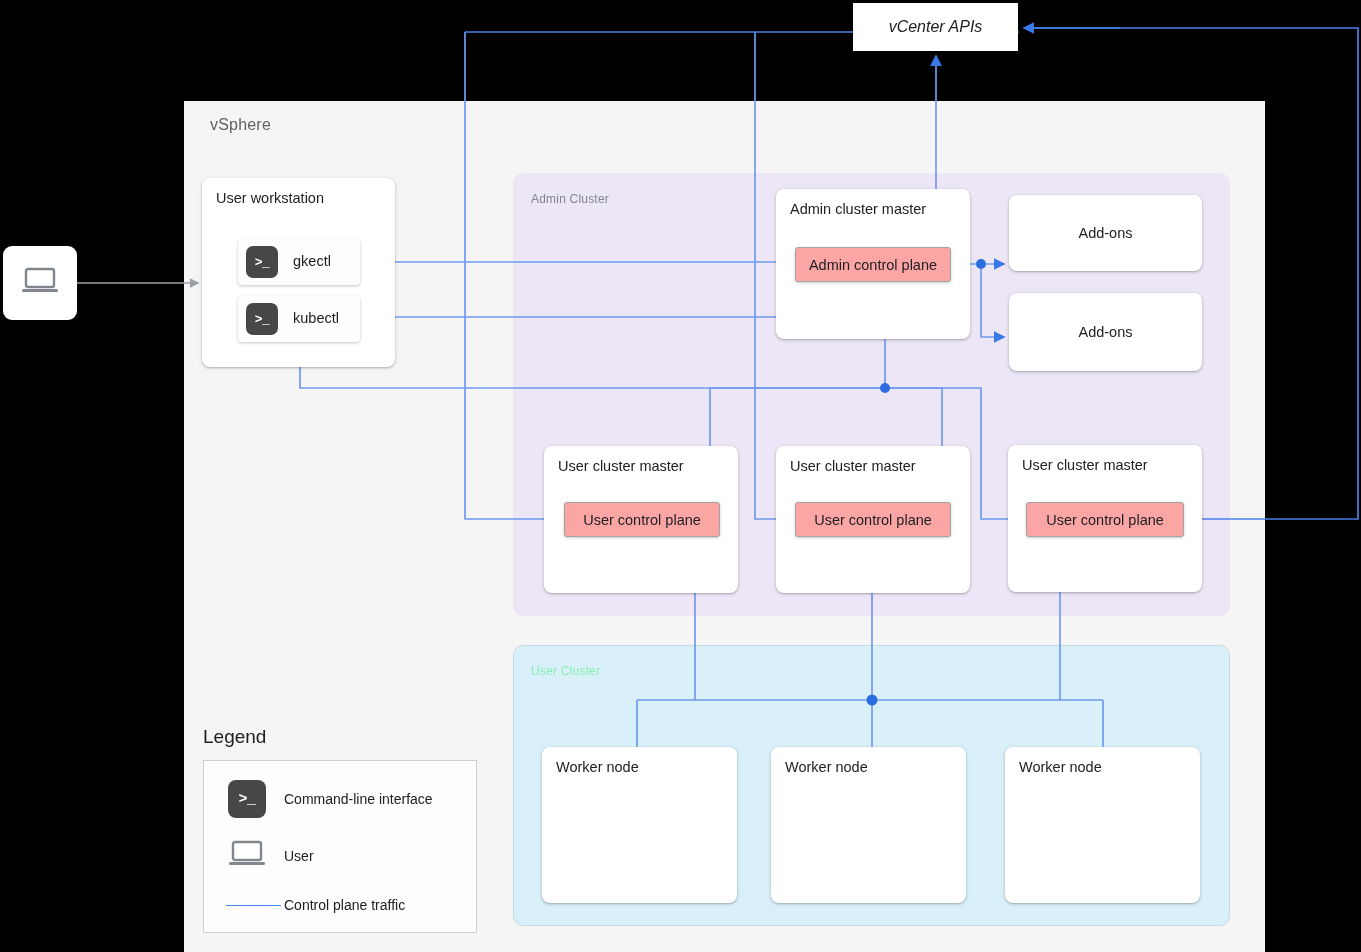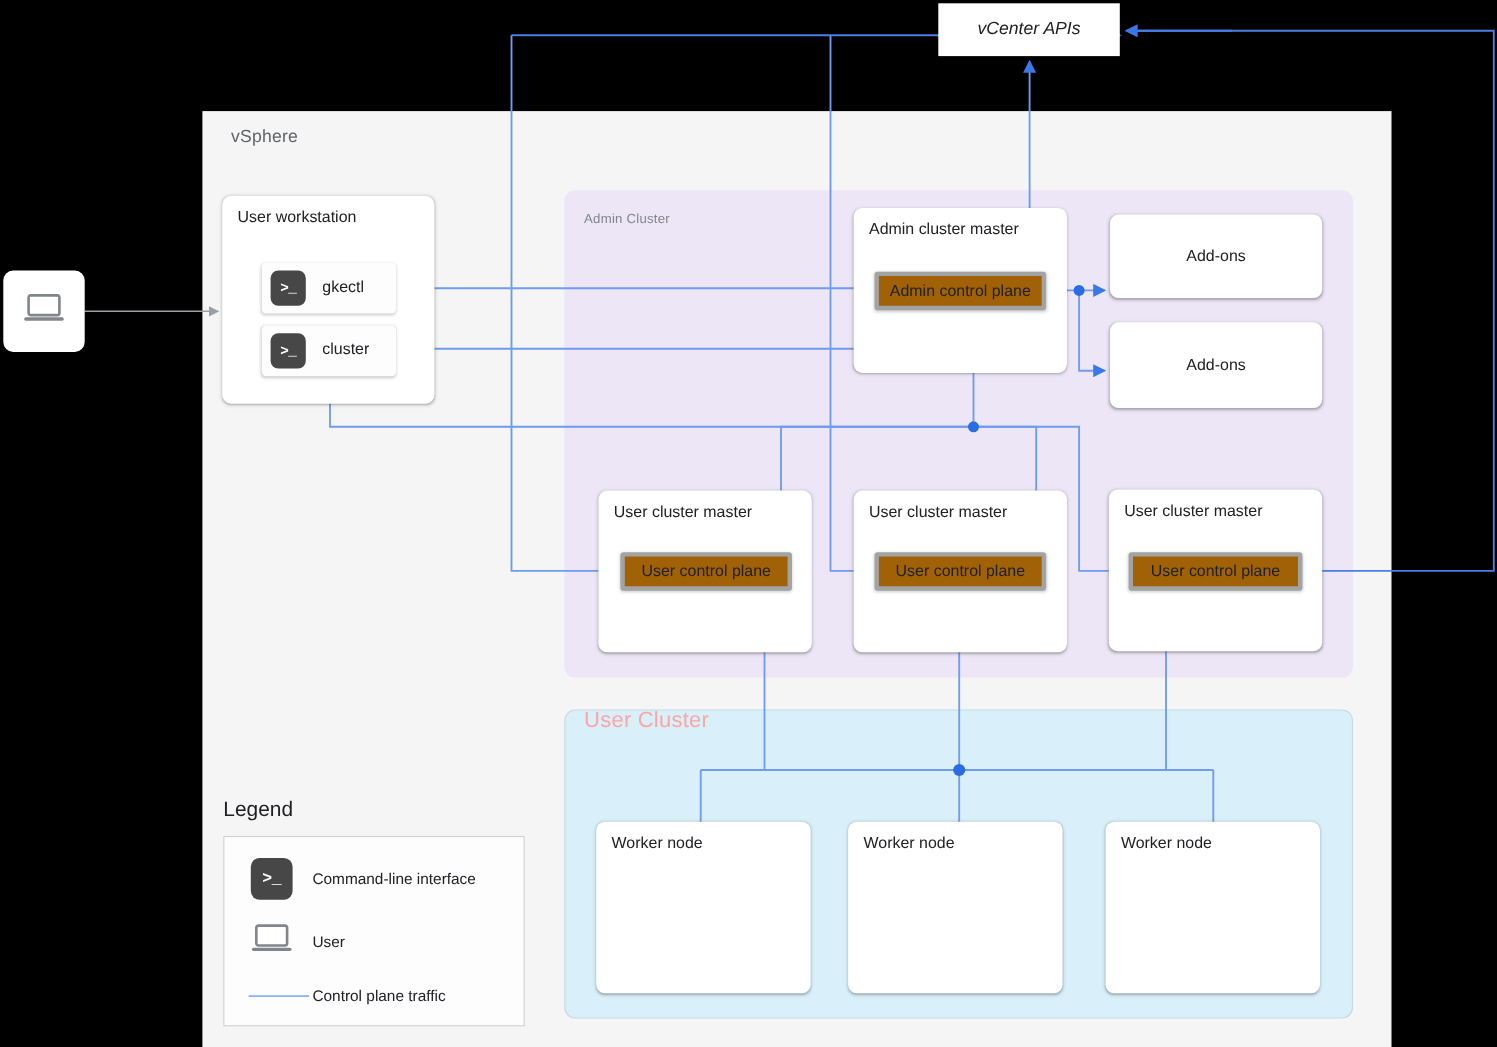--- a/index.html
+++ b/index.html
@@ -7,31 +7,31 @@
   #stage{position:relative;width:1361px;height:952px;background:#000000;overflow:hidden;}
 
   
   .vsphere{position:absolute;left:184px;top:101px;width:1081px;height:851px;background:#f5f5f5;}
   .vsphere-label{position:absolute;left:210px;top:116px;font-size:16px;color:#5f6368;letter-spacing:.2px;}
 
   .admincluster{position:absolute;left:513px;top:173px;width:717px;height:443px;background:#ece6f6;border-radius:10px;}
   .admincluster-label{position:absolute;left:531px;top:192px;font-size:12px;color:#80868b;letter-spacing:.2px;}
 
   .usercluster{position:absolute;left:513px;top:645px;width:717px;height:281px;background:#d9f0fb;border-radius:10px;border:1px solid #c5d9e3;box-sizing:border-box;}
-  .usercluster-label{position:absolute;left:531px;top:644px;font-size:20px;color:#fca5a5;letter-spacing:.2px;}
+  .usercluster-label{position:absolute;left:531px;top:664px;font-size:12px;color:#86efac;letter-spacing:.2px;}
 
   
   .card{position:absolute;background:#ffffff;border-radius:8px;
         box-shadow:0 1px 2px rgba(60,64,67,.3),0 1px 4px rgba(60,64,67,.15);}
   .card-title{position:absolute;left:14px;top:12px;font-size:14.5px;color:#202124;white-space:nowrap;}
   .card-center{position:absolute;left:0;right:0;top:50%;transform:translateY(-50%);
                text-align:center;font-size:14.5px;color:#202124;}
 
   
-  .inner{position:absolute;background:#a16207;border:4px solid #a3a3a3;border-radius:3px;
+  .inner{position:absolute;background:#fca5a5;border:1px solid #a3a3a3;border-radius:3px;
          box-shadow:0 1px 3px rgba(60,64,67,.28);box-sizing:border-box;}
   .inner-label{position:absolute;left:0;right:0;top:50%;transform:translateY(-50%);
                text-align:center;font-size:14.5px;color:#202124;white-space:nowrap;}
 
   
   .cli{position:absolute;background:#fdfdfd;border-radius:4px;box-shadow:0 1px 3px rgba(60,64,67,.3);}
   .term{position:absolute;width:32px;height:32px;border-radius:7px;background:#474747;}
   .term::before{content:">_";position:absolute;left:0;right:0;top:50%;transform:translateY(-50%);
                 text-align:center;color:#fff;font-family:"Liberation Mono","DejaVu Sans Mono",monospace;
                 font-size:13px;font-weight:bold;letter-spacing:-.5px;}
@@ -149,21 +149,21 @@
     <span class="card-title">User workstation</span>
   </div>
 
   <div class="cli" style="left:238px;top:239px;width:122px;height:46px;">
     <span class="term" style="left:8px;top:7px;"></span>
     <span class="cli-label" style="left:55px;top:14px;">gkectl</span>
   </div>
 
   <div class="cli" style="left:238px;top:296px;width:122px;height:46px;">
     <span class="term" style="left:8px;top:7px;"></span>
-    <span class="cli-label" style="left:55px;top:14px;">cluster</span>
+    <span class="cli-label" style="left:55px;top:14px;">kubectl</span>
   </div>
 
   <div class="card" style="left:776px;top:189px;width:194px;height:150px;">
     <span class="card-title">Admin cluster master</span>
   </div>
   <div class="inner" style="left:795px;top:247px;width:156px;height:35px;">
     <span class="inner-label">Admin control plane</span>
   </div>
 
   <div class="card" style="left:1009px;top:195px;width:193px;height:76px;">

